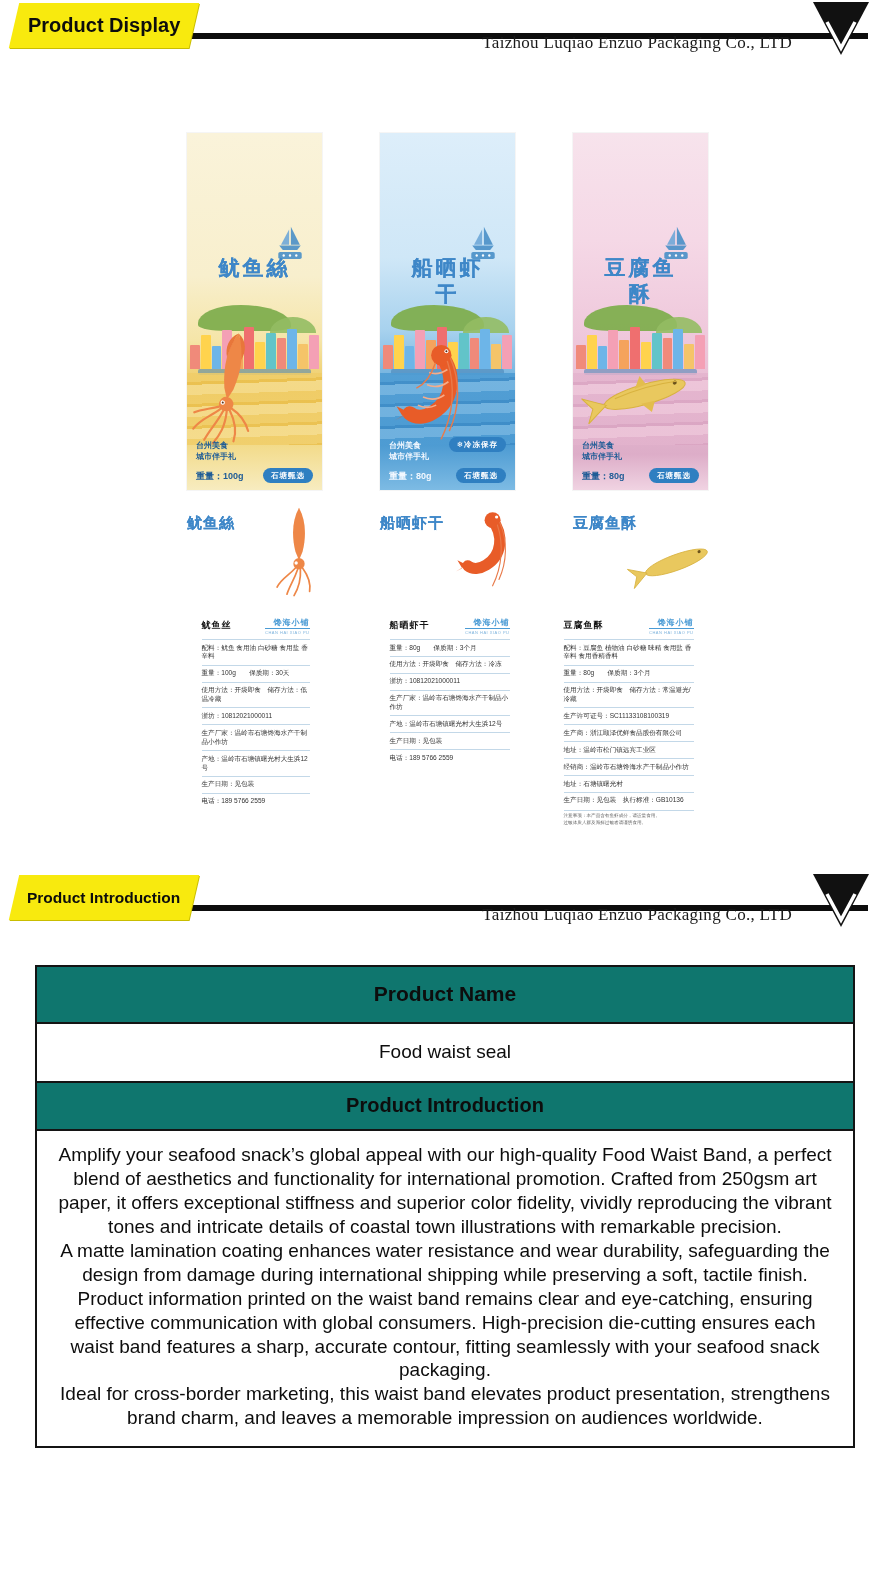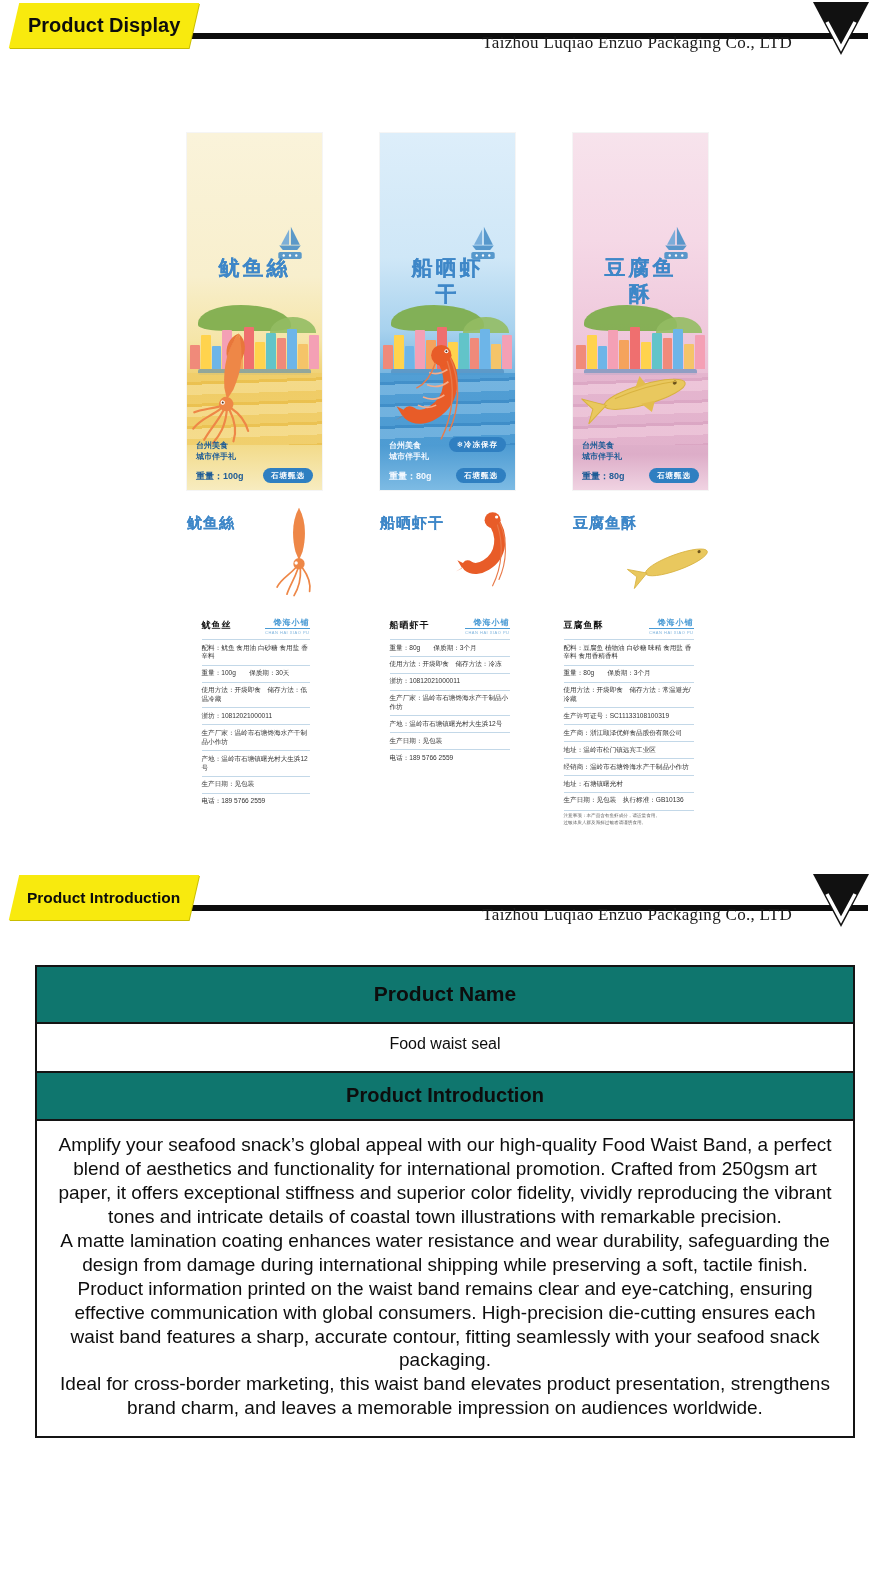--- a/index.html
+++ b/index.html
@@ -78,21 +78,21 @@
   .brand-sub { font-size:4px; color:#7fb4dd; border-top:1px solid #4a9bd5; margin-top:1px; padding-top:1px; letter-spacing:.5px; }
   .crow { font-size:6.6px; color:#333; line-height:1.35; padding:3.5px 0; border-top:1px solid #c3d8e8; }
   .fineprint { font-size:4.6px; color:#666; line-height:1.5; border-top:1px solid #c3d8e8; margin-top:1px; padding-top:2px; }
 
   
   .ptable { position:absolute; left:35px; top:965px; width:820px; border:2px solid #141414; background:#fff; }
   .trow { border-top:2px solid #141414; text-align:center; color:#0d0d0d; }
   .trow:first-child { border-top:none; }
   .trow-yellow { background:#0f766e; font-weight:bold; font-size:21px; }
   .trow-name-h { padding:15px 0 16px; }
-  .trow-name-v { font-size:16px; padding:11px 0 18px; }
+  .trow-name-v { font-size:19px; padding:17px 0 18px; }
   .trow-intro-h { padding:11px 0 12px; font-size:20px; }
   .trow-body { font-size:19px; line-height:1.26; padding:12px 18px 16px; }
   .trow-body p { margin:0; }
 </style>
 </head>
 <body>
 
 <div class="page">
 
   <div class="sec-header" style="top:0">

